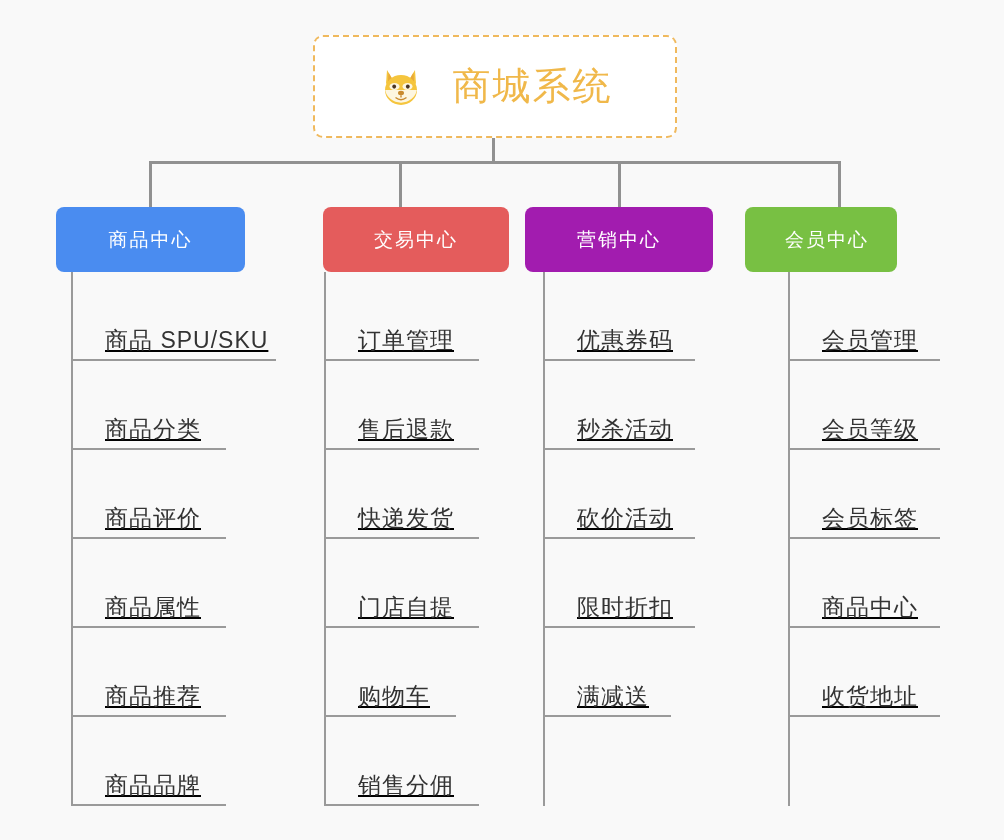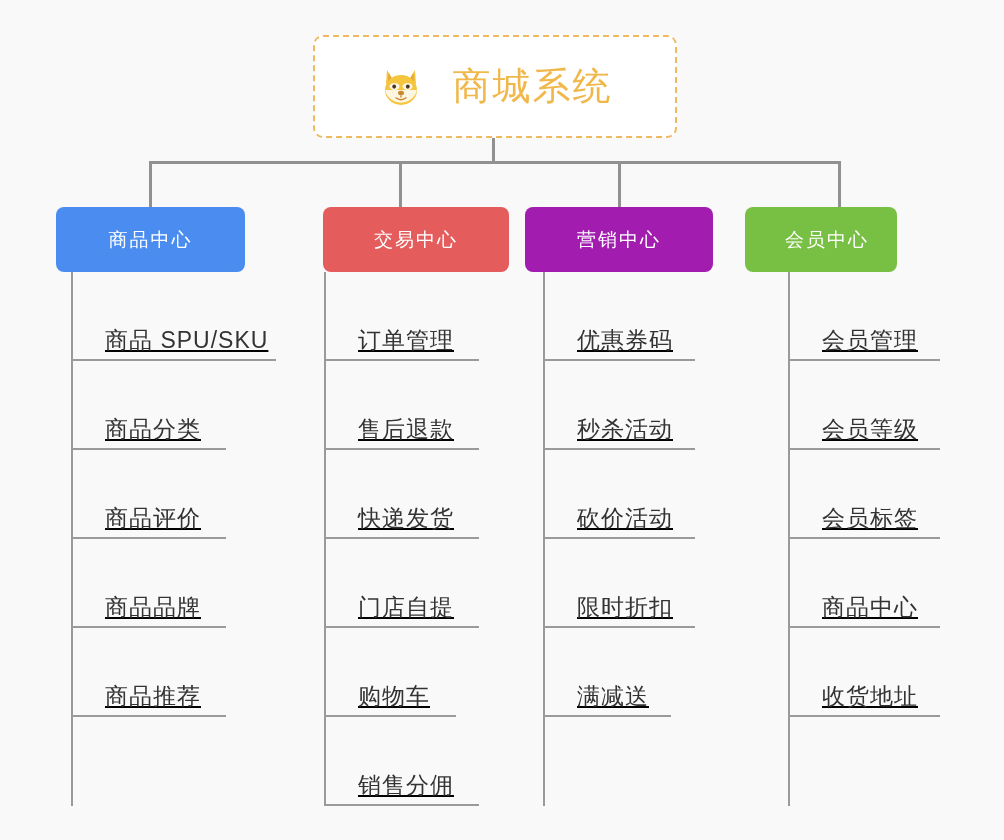--- a/index.html
+++ b/index.html
@@ -161,25 +161,29 @@
           <div class="leaf-item">
             <div class="leaf-underline" style="width: 155px;"></div>
             <span class="leaf-label">商品分类</span>
           </div>
           <div class="leaf-item">
             <div class="leaf-underline" style="width: 155px;"></div>
             <span class="leaf-label">商品评价</span>
           </div>
           <div class="leaf-item">
             <div class="leaf-underline" style="width: 155px;"></div>
+            <span class="leaf-label">商品属性</span>
+          </div>
+          <div class="leaf-item">
+            <div class="leaf-underline" style="width: 155px;"></div>
+            <span class="leaf-label">商品推荐</span>
+          </div>
+          <div class="leaf-item">
+            <div class="leaf-underline" style="width: 155px;"></div>
             <span class="leaf-label">商品品牌</span>
-          </div>
-          <div class="leaf-item">
-            <div class="leaf-underline" style="width: 155px;"></div>
-            <span class="leaf-label">商品推荐</span>
           </div>
         </div>
       </div>
       <div class="column" style="left: 0px;">
         <div class="cat-box" style="left: 323px; width: 186px; background: rgb(228, 92, 92);">
           <span>交易中心</span>
         </div>
         <div class="leaf-list" style="left: 324px;">
           <div class="leaf-spine" style="height: 534px;"></div>
           <div class="leaf-item">

